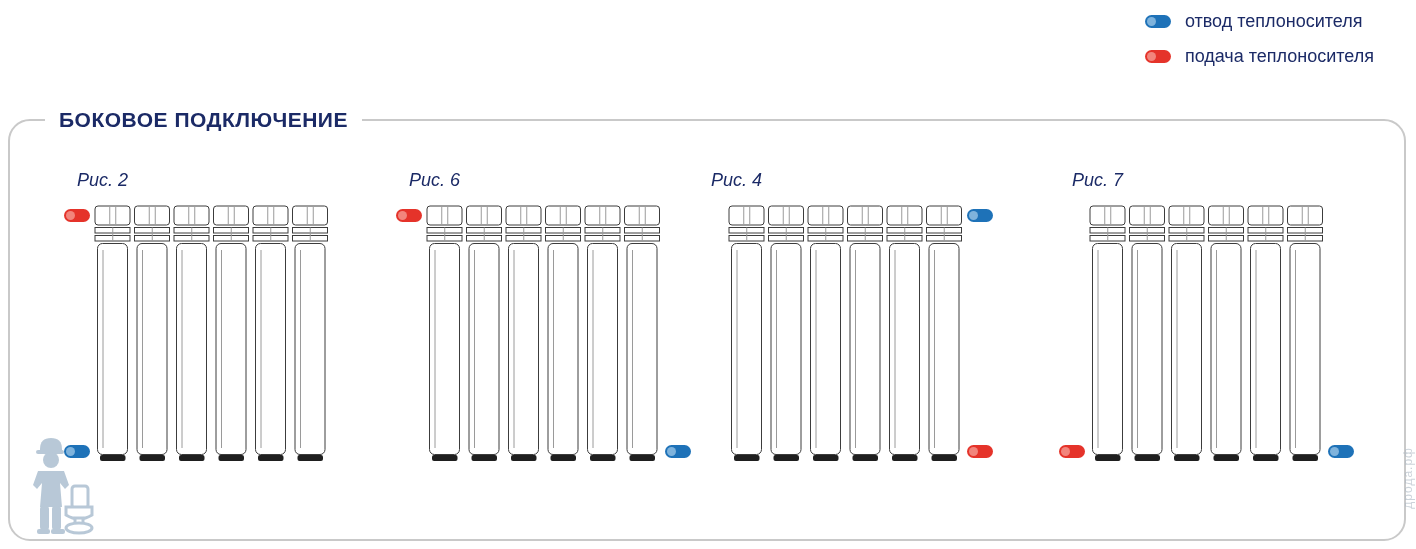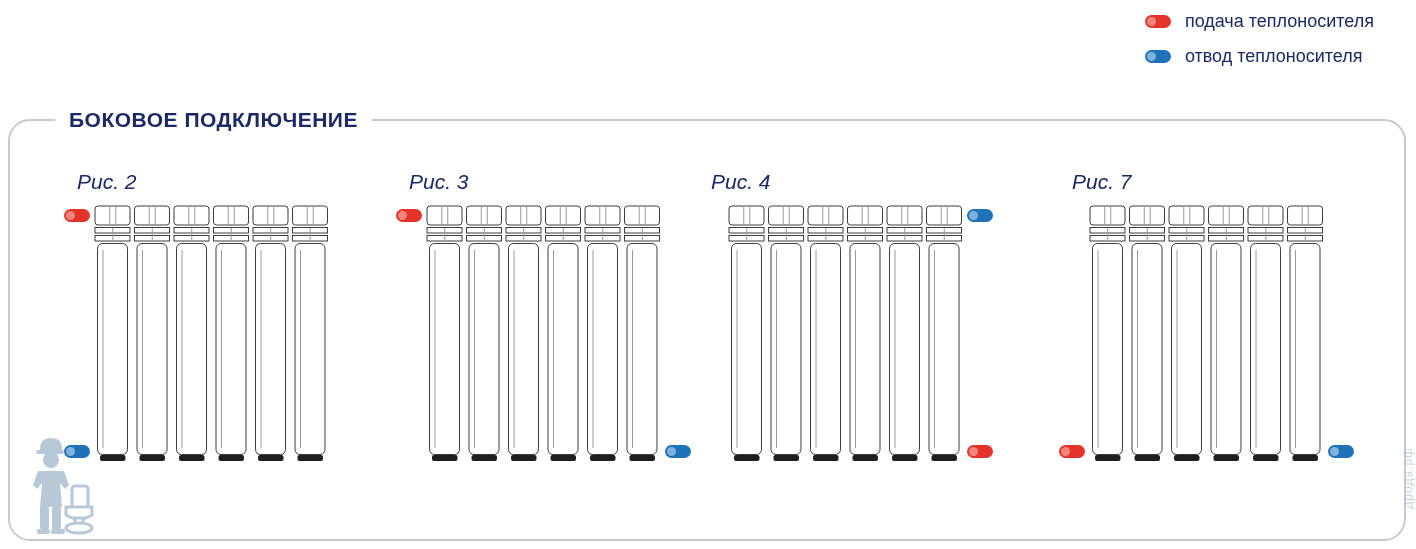--- a/index.html
+++ b/index.html
@@ -33,35 +33,35 @@
   .pill.return .dot{background:var(--return-hl);}
   
   .panel{
     position:absolute;left:8px;top:119px;
     width:1394px;height:418px;
     border:2px solid var(--panel-border);
     border-radius:22px;
     background:#ffffff;
   }
   .panel-title{
-    position:absolute;left:55px;top:108px;
+    position:absolute;left:45px;top:108px;
     font-size:21px;font-weight:700;letter-spacing:.5px;
     color:var(--text);
     background:#ffffff;padding:0 14px;
     z-index:3;line-height:24px;
   }
   
   .figure{position:absolute;top:203px;width:237px;height:268px;z-index:2;}
   .fig-0{left:93px;}
   .fig-1{left:425px;}
   .fig-2{left:727px;}
   .fig-3{left:1088px;}
   .fig-label{
     position:absolute;top:-33px;left:-16px;
-    font-style:italic;font-size:21px;color:var(--text);
+    font-style:italic;font-size:18px;color:var(--text);
   }
   .radiator{position:absolute;left:0;top:0;width:237px;height:268px;}
   .rl{fill:#ffffff;stroke:var(--outline);stroke-width:1;}
   .thin{stroke:#9a9a9a;stroke-width:1;fill:none;}
   .foot{fill:#1f1f1f;stroke:none;}
   .figure .pill{position:absolute;z-index:4;}
   .pos-top-left{top:6px;left:-29px;}
   .pos-bottom-left{top:242px;left:-29px;}
   .pos-top-right{top:6px;right:-29px;}
   .pos-bottom-right{top:242px;right:-29px;}
@@ -73,30 +73,30 @@
     font-size:12px;color:#aab6c2;opacity:.6;letter-spacing:1px;
   }
 </style>
 </head>
 <body>
 
 <div class="stage">
 
   <div class="legend">
     <div class="legend-row">
+      <span class="pill return">
+          <span class="dot"></span>
+        </span>
+      <span class="legend-label">отвод теплоносителя</span>
+    </div>
+    <div class="legend-row">
       <span class="pill supply">
           <span class="dot"></span>
         </span>
       <span class="legend-label">подача теплоносителя</span>
-    </div>
-    <div class="legend-row">
-      <span class="pill return">
-          <span class="dot"></span>
-        </span>
-      <span class="legend-label">отвод теплоносителя</span>
     </div>
   </div>
 
   <div class="panel"></div>
   <div class="panel-title">БОКОВОЕ ПОДКЛЮЧЕНИЕ</div>
 
   <div class="figure fig-0">
     <div class="fig-label">Рис. 2</div>
     <svg class="radiator" viewBox="0 0 237 268">
         <rect x="2" y="3" width="35" height="19" rx="3" class="rl"></rect>
@@ -155,21 +155,21 @@
         <rect x="204.5" y="252" width="25.5" height="6" rx="2" class="foot"></rect>
       </svg>
   <span class="pill supply pos-top-left">
         <span class="dot"></span>
       </span>
       <span class="pill return pos-bottom-left">
         <span class="dot"></span>
       </span>
     </div>
   <div class="figure fig-1">
-    <div class="fig-label">Рис. 3</div>
+    <div class="fig-label">Рис. 6</div>
     <svg class="radiator" viewBox="0 0 237 268">
         <rect x="2" y="3" width="35" height="19" rx="3" class="rl"></rect>
         <line x1="16.75" y1="4" x2="16.75" y2="21" class="thin"></line>
         <line x1="22.75" y1="4" x2="22.75" y2="21" class="thin"></line>
         <rect x="2" y="24.5" width="35" height="5.5" class="rl"></rect>
         <rect x="2" y="32.5" width="35" height="5.5" class="rl"></rect>
         <line x1="19.75" y1="24.5" x2="19.75" y2="38" class="thin"></line>
         <rect x="4.5" y="40.5" width="30" height="211" rx="5" class="rl"></rect>
         <line x1="10" y1="47" x2="10" y2="245" class="thin"></line>
         <rect x="7" y="252" width="25.5" height="6" rx="2" class="foot"></rect>

